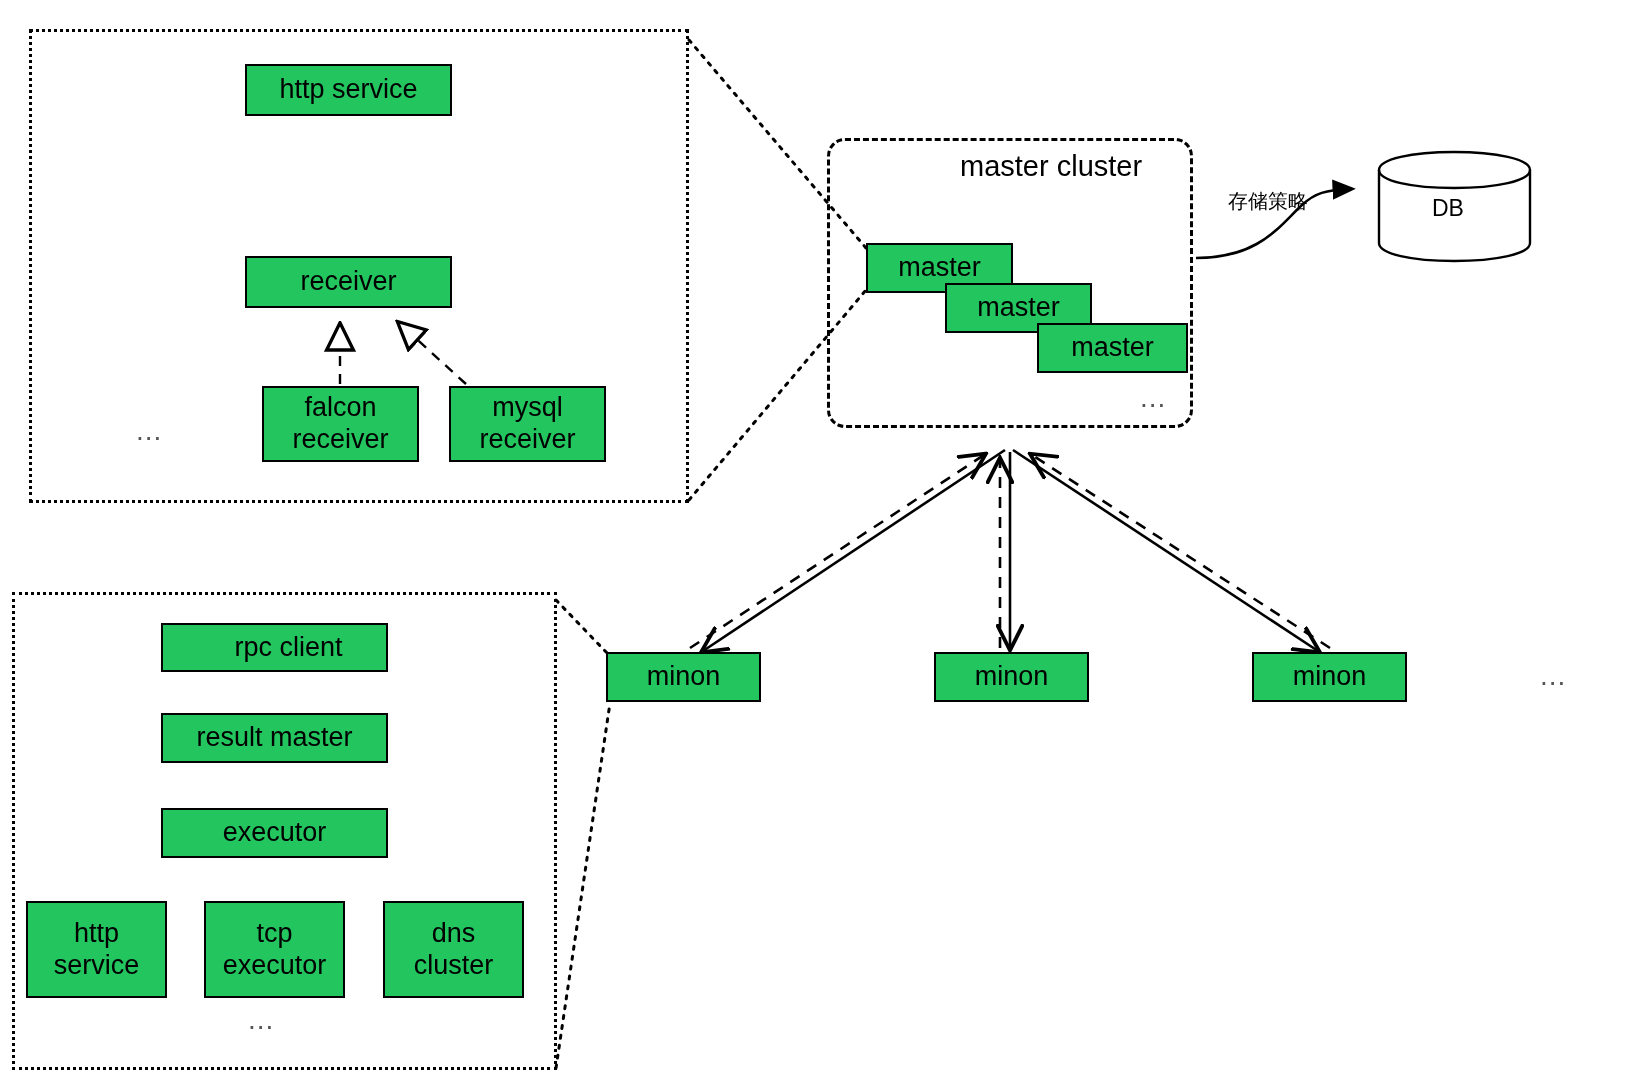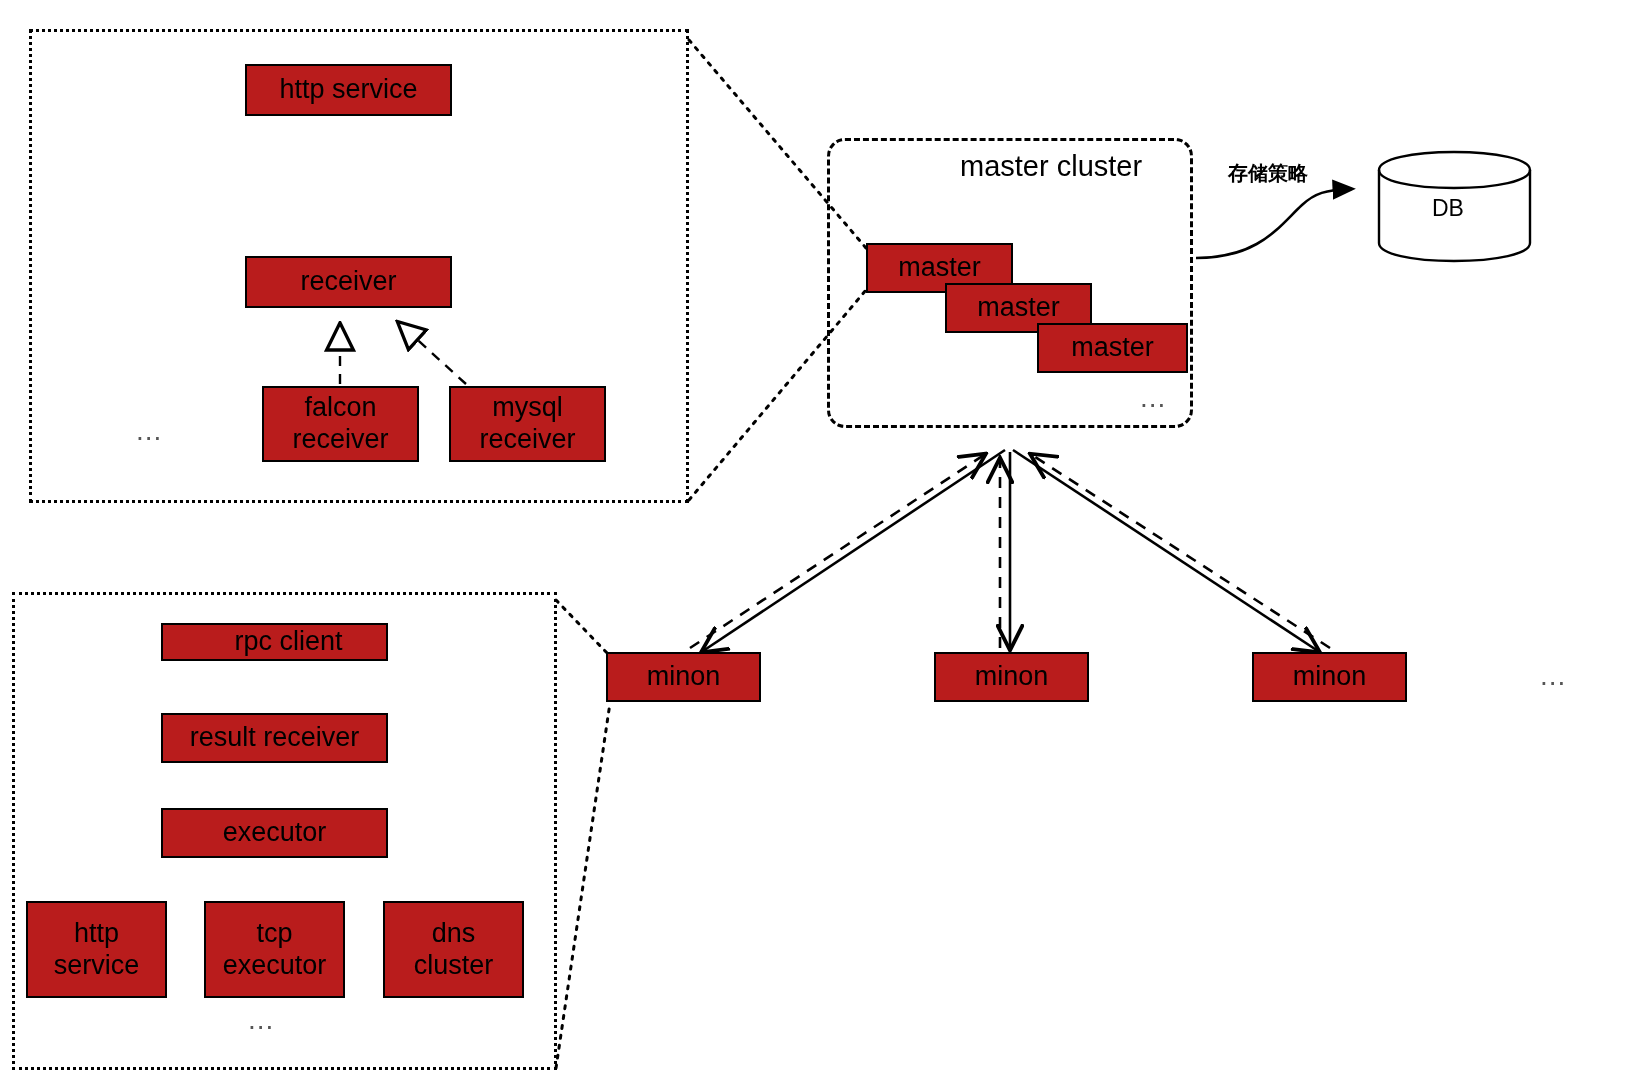--- a/index.html
+++ b/index.html
@@ -18,21 +18,21 @@
     position: absolute; left: 0; top: 0;
     width: 1628px; height: 1092px;
   }
   svg#wires {
     position: absolute; left: 0; top: 0;
     width: 1628px; height: 1092px;
     pointer-events: none;
   }
   .node {
     position: absolute;
-    background: #b91c1c;
+    background: #22c55e;
     border: 2px solid #000000;
     display: flex;
     align-items: center;
     justify-content: center;
     text-align: center;
     line-height: 1.18;
     font-size: 27px;
     white-space: pre-line;
     z-index: 5;
   }
@@ -128,23 +128,23 @@
   <div class="node" style="left:245px; top:256px; width:207px; height:52px;">receiver</div>
 
   <div class="node" style="left:262px; top:386px; width:157px; height:76px;">falcon
 receiver</div>
 
   <div class="node" style="left:449px; top:386px; width:157px; height:76px;">mysql
 receiver</div>
 
   <div class="ellipsis" style="left:136px; top:415px;">...</div>
 
-  <div class="node" style="left:161px; top:623px; width:227px; height:38px;padding-left:28px;">rpc client</div>
+  <div class="node" style="left:161px; top:623px; width:227px; height:49px;padding-left:28px;">rpc client</div>
 
-  <div class="node" style="left:161px; top:713px; width:227px; height:50px;">result receiver</div>
+  <div class="node" style="left:161px; top:713px; width:227px; height:50px;">result master</div>
 
   <div class="node" style="left:161px; top:808px; width:227px; height:50px;">executor</div>
 
   <div class="node" style="left:26px; top:901px; width:141px; height:97px;">http
 service</div>
 
   <div class="node" style="left:204px; top:901px; width:141px; height:97px;">tcp
 executor</div>
 
   <div class="node" style="left:383px; top:901px; width:141px; height:97px;">dns
@@ -168,15 +168,15 @@
 
   <div class="ellipsis" style="left:1540px; top:660px;">...</div>
 
   <svg style="position:absolute; left:1377px; top:150px; width:155px; height:113px; z-index:5;" viewBox="0 0 155 113">
     <path d="M2,20 C2,9 35,2 77,2 C119,2 153,9 153,20
              L153,93 C153,104 119,111 77,111 C35,111 2,104 2,93 Z" fill="#ffffff" stroke="#000000" stroke-width="2.4"></path>
     <path d="M2,20 C2,31 35,38 77,38 C119,38 153,31 153,20" fill="none" stroke="#000000" stroke-width="2.4"></path>
   </svg>
   <div class="db-label" style="left:1432px; top:195px;">DB</div>
 
-  <div class="cn-label" style="left:1228px; top:160px;font-weight:bold;">存储策略</div>
+  <div class="cn-label" style="left:1228px; top:188px;">存储策略</div>
 
 </div>
 
 </body></html>

